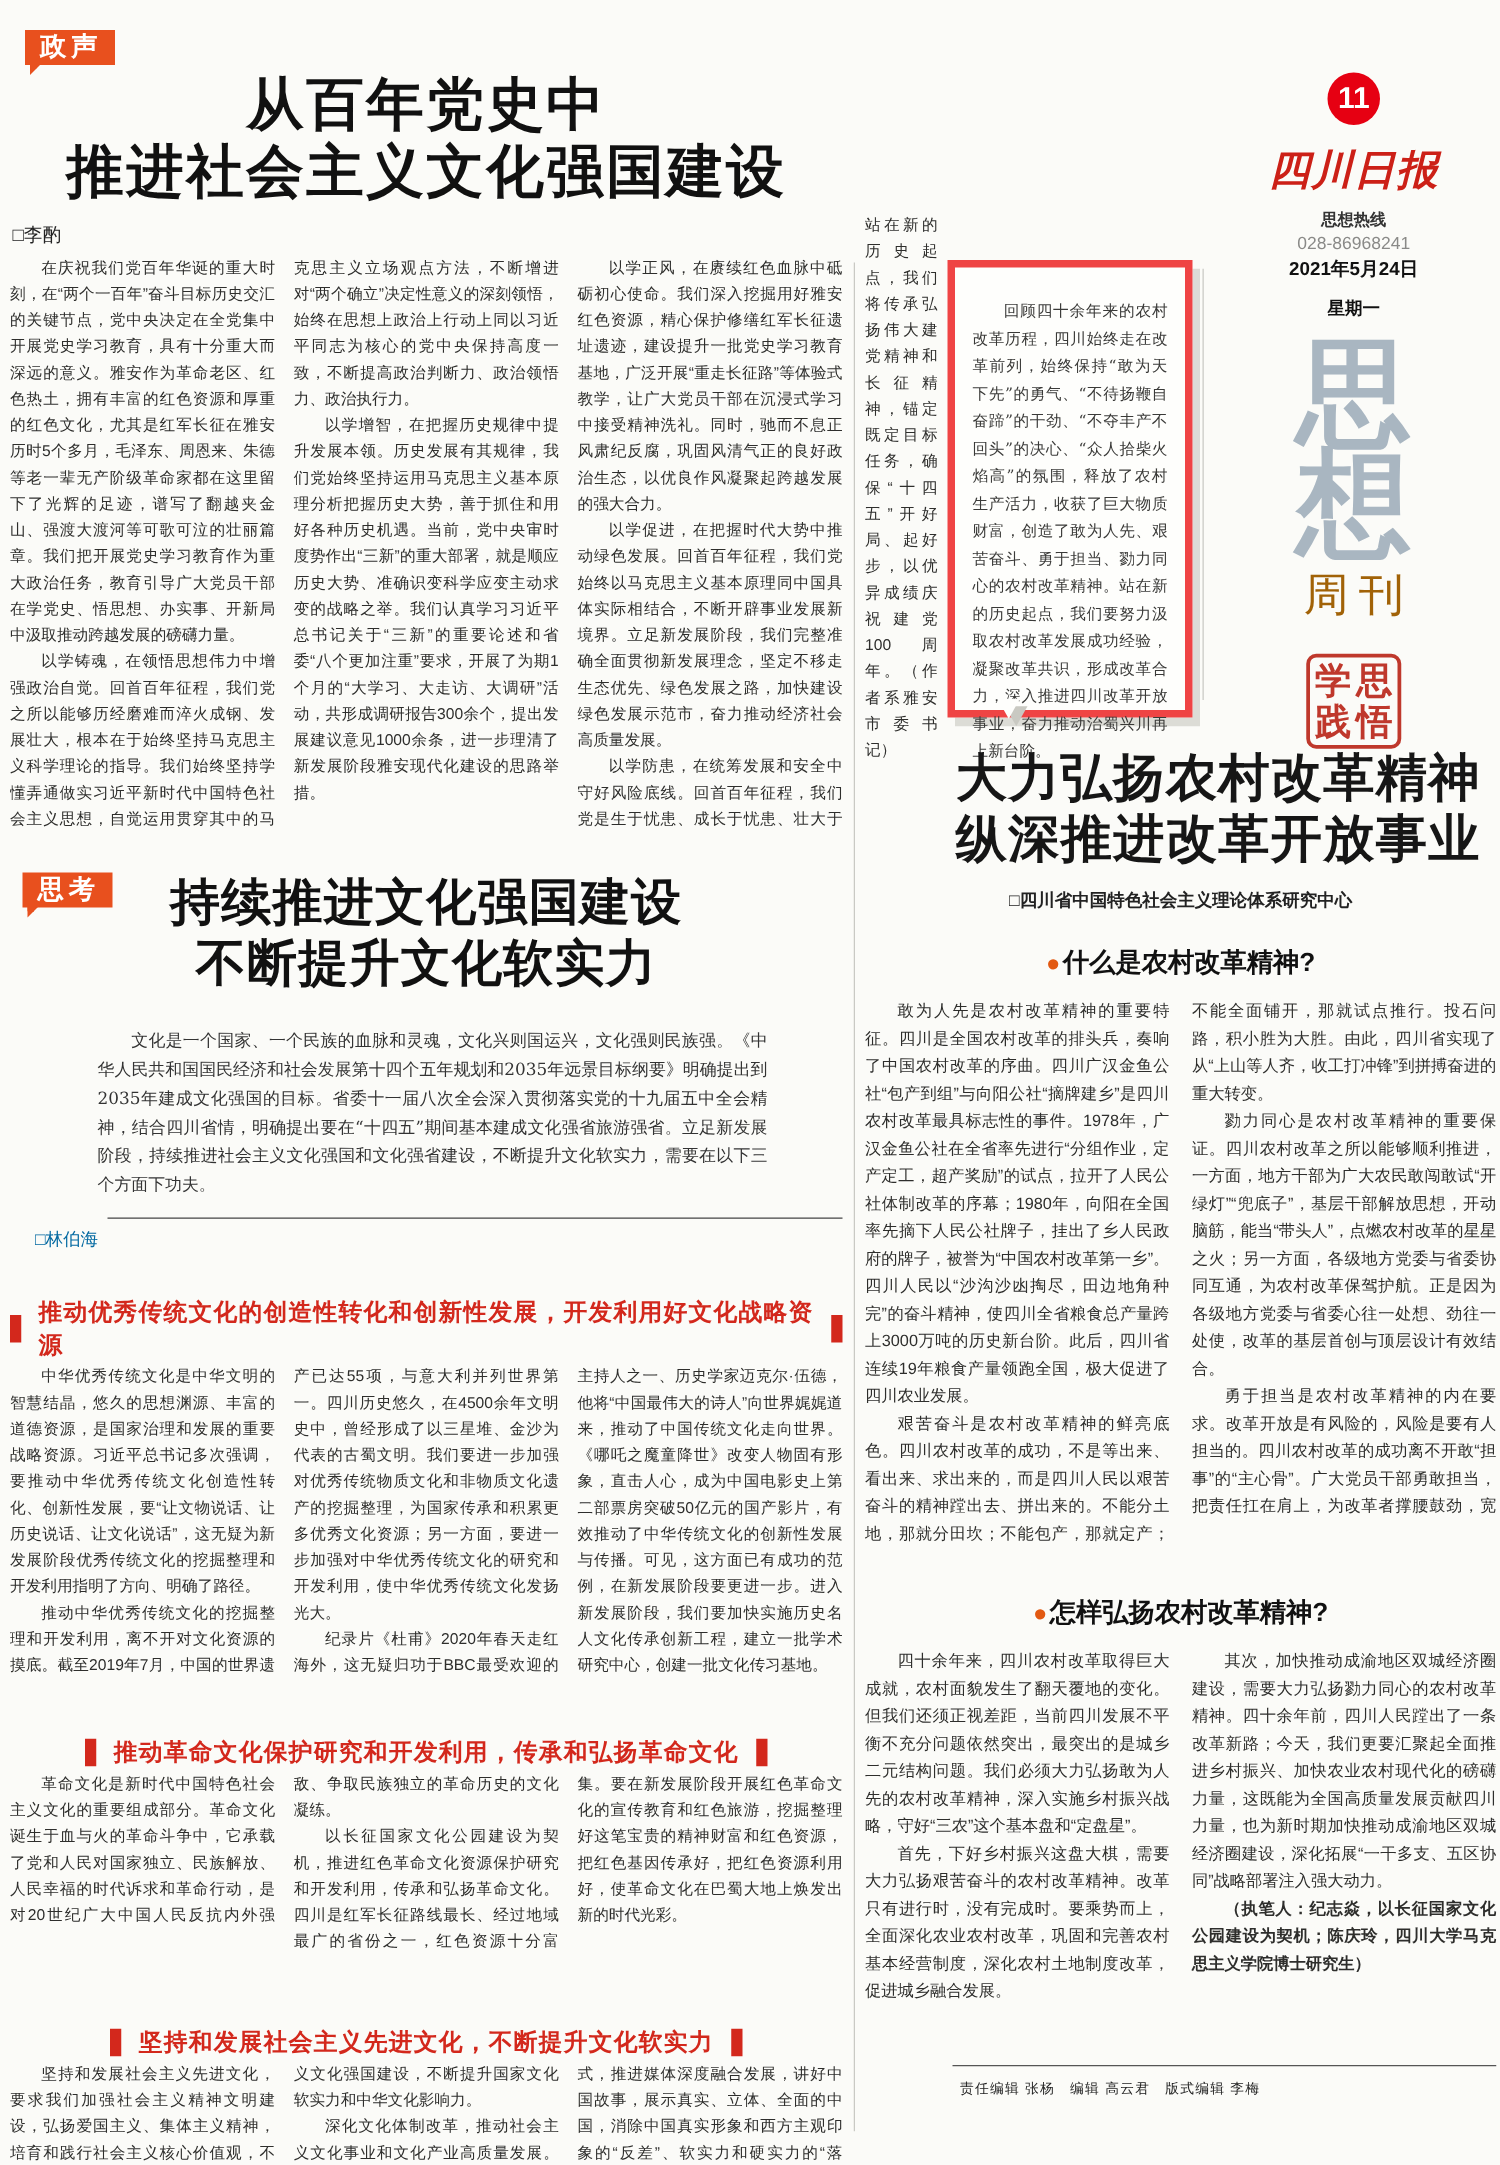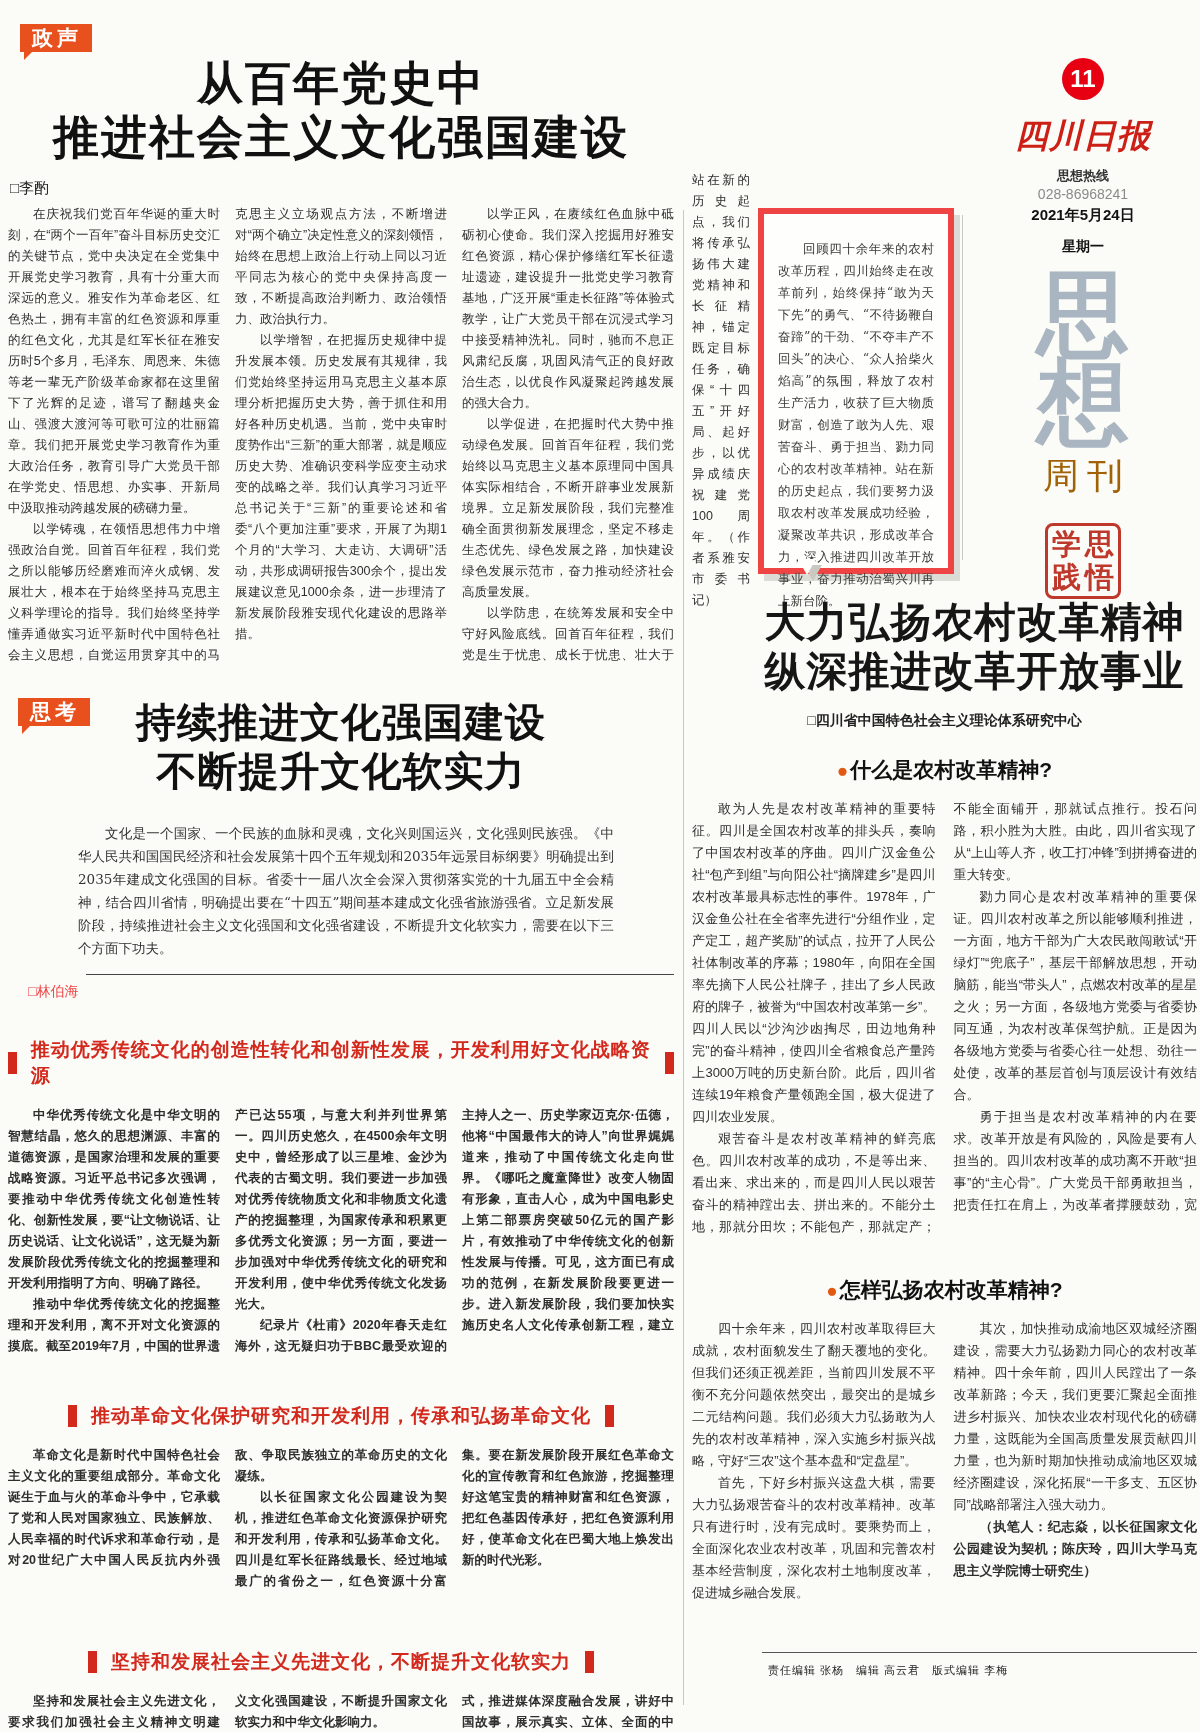--- a/index.html
+++ b/index.html
@@ -57,25 +57,25 @@
   .endnote{font-weight:bold;}
   .footrule{border:none;border-top:1px solid #555;margin:16px 0 0 70px;}
   .editors{font-size:11px;color:#222;margin:10px 0 0 76px;letter-spacing:1px;}
 
   
   #art3{position:absolute;left:8px;top:692px;width:666px;}
   #art3 .kicker{left:10px;top:6px;}
   .a3-headline{margin-top:6px;text-align:center;font-weight:bold;color:#111;font-size:40px;line-height:1.22;letter-spacing:1px;}
   .intro{margin:26px 60px 0 70px;font-family:"DejaVu Serif","Liberation Serif",serif;font-size:13.5px;line-height:23px;text-align:justify;color:#333;text-indent:2em;}
   .introrule{border:none;border-top:1px solid #444;margin:14px 0 0 78px;}
-  .a3-byline{font-size:14px;color:#ef4444;margin:8px 0 0 20px;}
+  .a3-byline{font-size:14px;color:#0369a1;margin:8px 0 0 20px;}
   .sechead{display:flex;align-items:center;justify-content:center;gap:14px;margin-top:36px;}
   .sechead .bar{width:9px;height:22px;background:#d3281c;}
   .sechead .t{font-size:19px;font-weight:bold;color:#d3281c;letter-spacing:1px;}
-  .a3cols{column-count:3;column-gap:15px;overflow:hidden;margin-top:16px;font-weight:bold;}
+  .a3cols{column-count:3;column-gap:15px;overflow:hidden;margin-top:2px;}
   #a3body1{height:262px;}
   #a3body2{height:168px;}
   #a3body3{height:186px;}
 </style>
 </head>
 <body>
 
 <div class="page">
 
   <div class="vrule vrule-main"></div>

